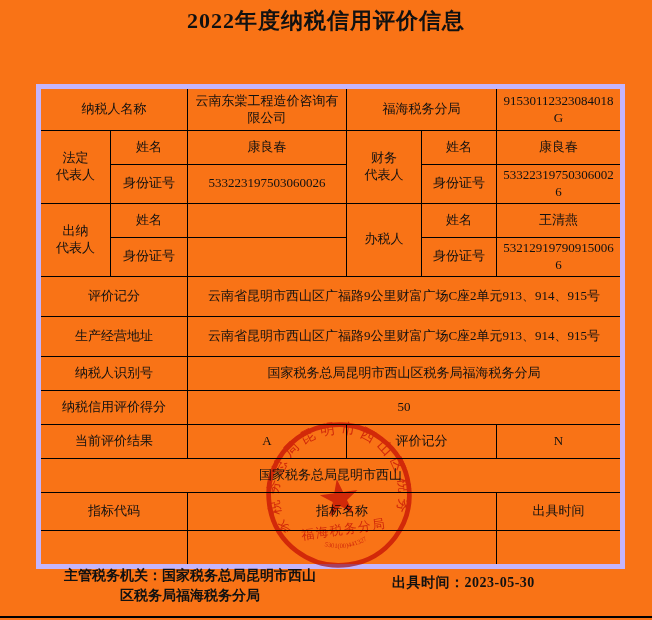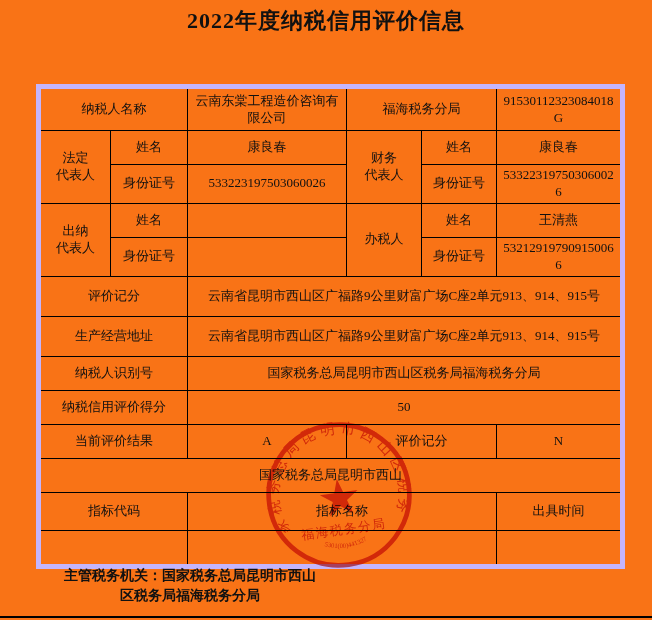--- a/index.html
+++ b/index.html
@@ -150,15 +150,16 @@
       <polygon points="80,63 84.7,77.5 100,77.5 87.6,86.5 92.3,101 80,92 67.7,101 72.4,86.5 60,77.5 75.3,77.5" fill="#d2434b"></polygon>
       <text x="80" y="121" text-anchor="middle" font-size="13.5" letter-spacing="1.5" fill="#d2434b">福海税务分局</text>
       <text font-size="7" fill="#d2434b">
         <textPath href="#serial-path" startOffset="50%" text-anchor="middle">5301(00)441327</textPath>
       </text>
     </g>
   </svg>
 
   <div class="footer-authority">主管税务机关：国家税务总局昆明市西山
 区税务局福海税务分局</div>
+  <div class="footer-date">出具时间：2023-05-30</div>
 
   <div class="bottom-rule"></div>
 </div>
 
 </body></html>

